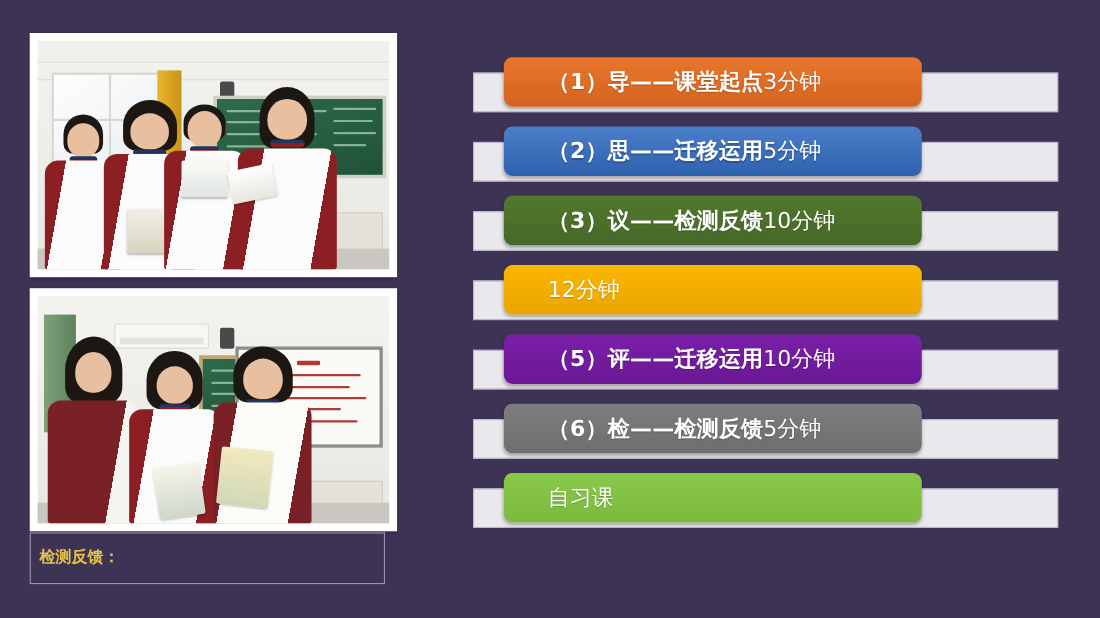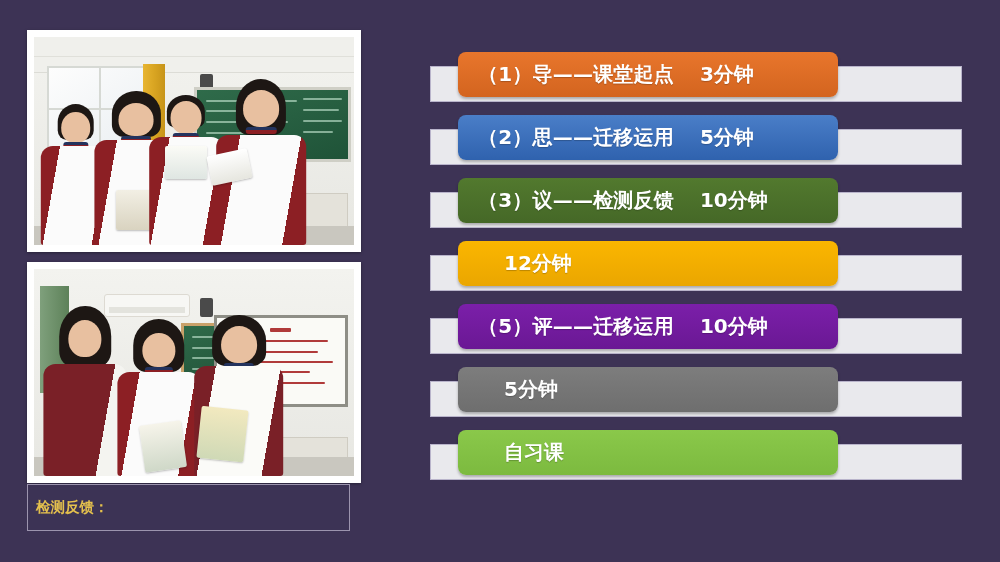--- a/index.html
+++ b/index.html
@@ -77,30 +77,30 @@
   #steps{position:absolute;left:0;top:0;width:100%;height:100%;}
   .step{position:absolute;left:430px;}
   .step .shadowbar{
     position:absolute;left:0;top:14px;width:532px;height:36px;
     background:#e9e9ed;border:1px solid #b9b4cb;box-sizing:border-box;
   }
   .step .chip{
     position:absolute;left:28px;top:0;width:380px;height:45px;
     border-radius:8px;
     display:flex;align-items:center;
-    box-sizing:border-box;padding-left:20px;
+    box-sizing:border-box;padding-left:40px;
     box-shadow:0 2px 3px rgba(0,0,0,.28);
     color:#ffffff;
   }
   .chip .txt{
     font-size:20px;font-weight:bold;letter-spacing:.2px;white-space:nowrap;
     text-shadow:0 1px 1px rgba(0,0,0,.22);
   }
   .chip .dur{
-    font-size:20px;font-weight:bold;white-space:nowrap;margin-left:26px;
+    font-size:20px;font-weight:normal;white-space:nowrap;
     text-shadow:0 1px 1px rgba(0,0,0,.22);
   }
 </style>
 </head>
 <body style="background: rgb(61, 51, 85);">
 
 <div class="stage">
 
   <div class="photo-frame" id="photo-top">
     <div class="photo-inner">
@@ -241,20 +241,21 @@
       <div class="step" style="top: 304px;">
         <div class="shadowbar" style="background: rgb(233, 233, 237); border-color: rgb(185, 180, 203);"></div>
         <div class="chip" style="background: linear-gradient(rgb(123, 31, 169) 0%, rgb(106, 24, 148) 100%);">
           <span class="txt"><span>（5）</span><span class="txt">评——迁移运用</span></span>
           <span class="dur">10分钟</span>
         </div>
       </div>
       <div class="step" style="top: 367px;">
         <div class="shadowbar" style="background: rgb(233, 233, 237); border-color: rgb(185, 180, 203);"></div>
         <div class="chip" style="background: linear-gradient(rgb(125, 125, 125) 0%, rgb(110, 110, 110) 100%);">
+          <span class="txt"><span>（6）</span><span class="txt">检——检测反馈</span></span>
           <span class="dur">5分钟</span>
         </div>
       </div>
       <div class="step" style="top: 430px;">
         <div class="shadowbar" style="background: rgb(233, 233, 237); border-color: rgb(185, 180, 203);"></div>
         <div class="chip" style="background: linear-gradient(rgb(138, 200, 74) 0%, rgb(124, 186, 63) 100%);">
           <span class="dur">自习课</span>
         </div>
       </div>
     </div>

